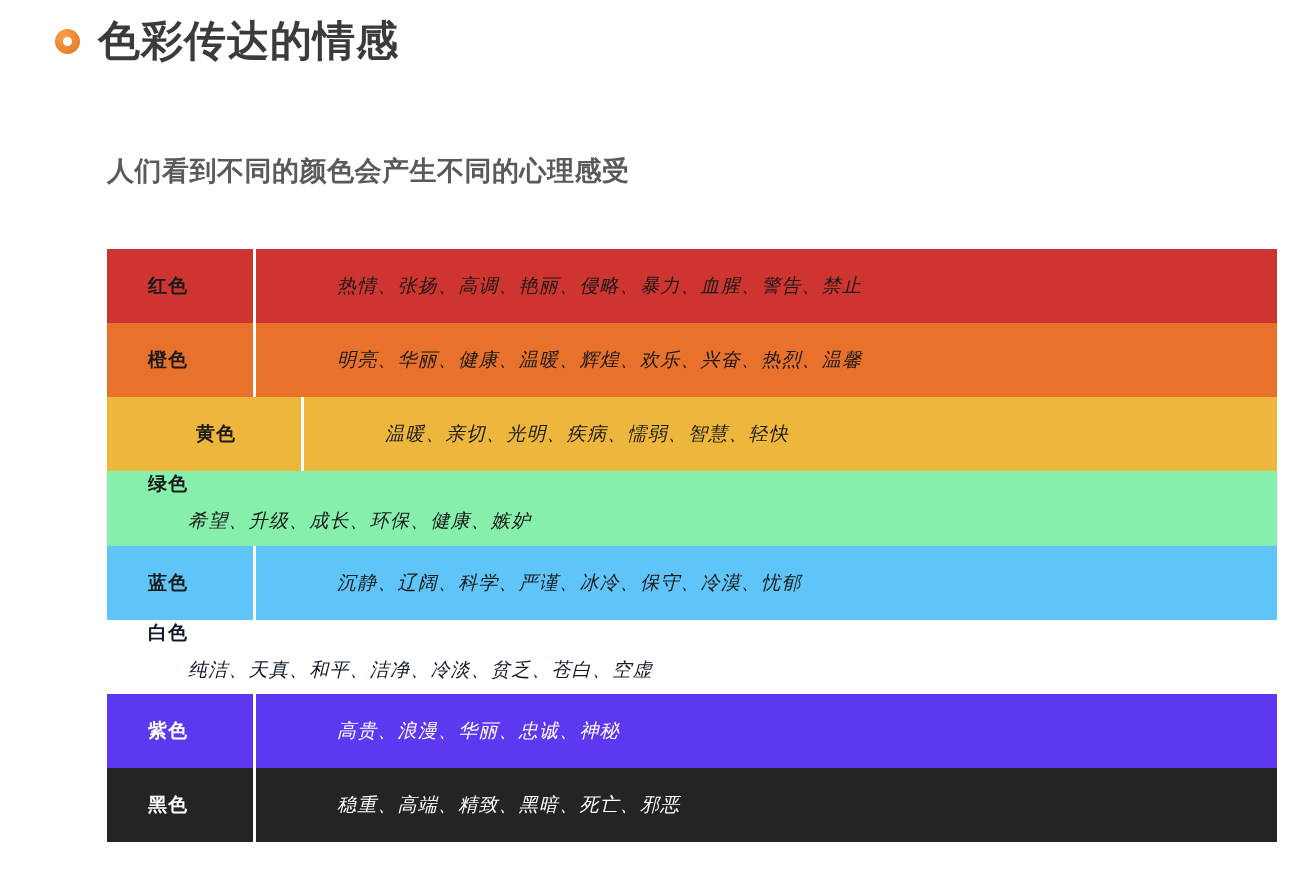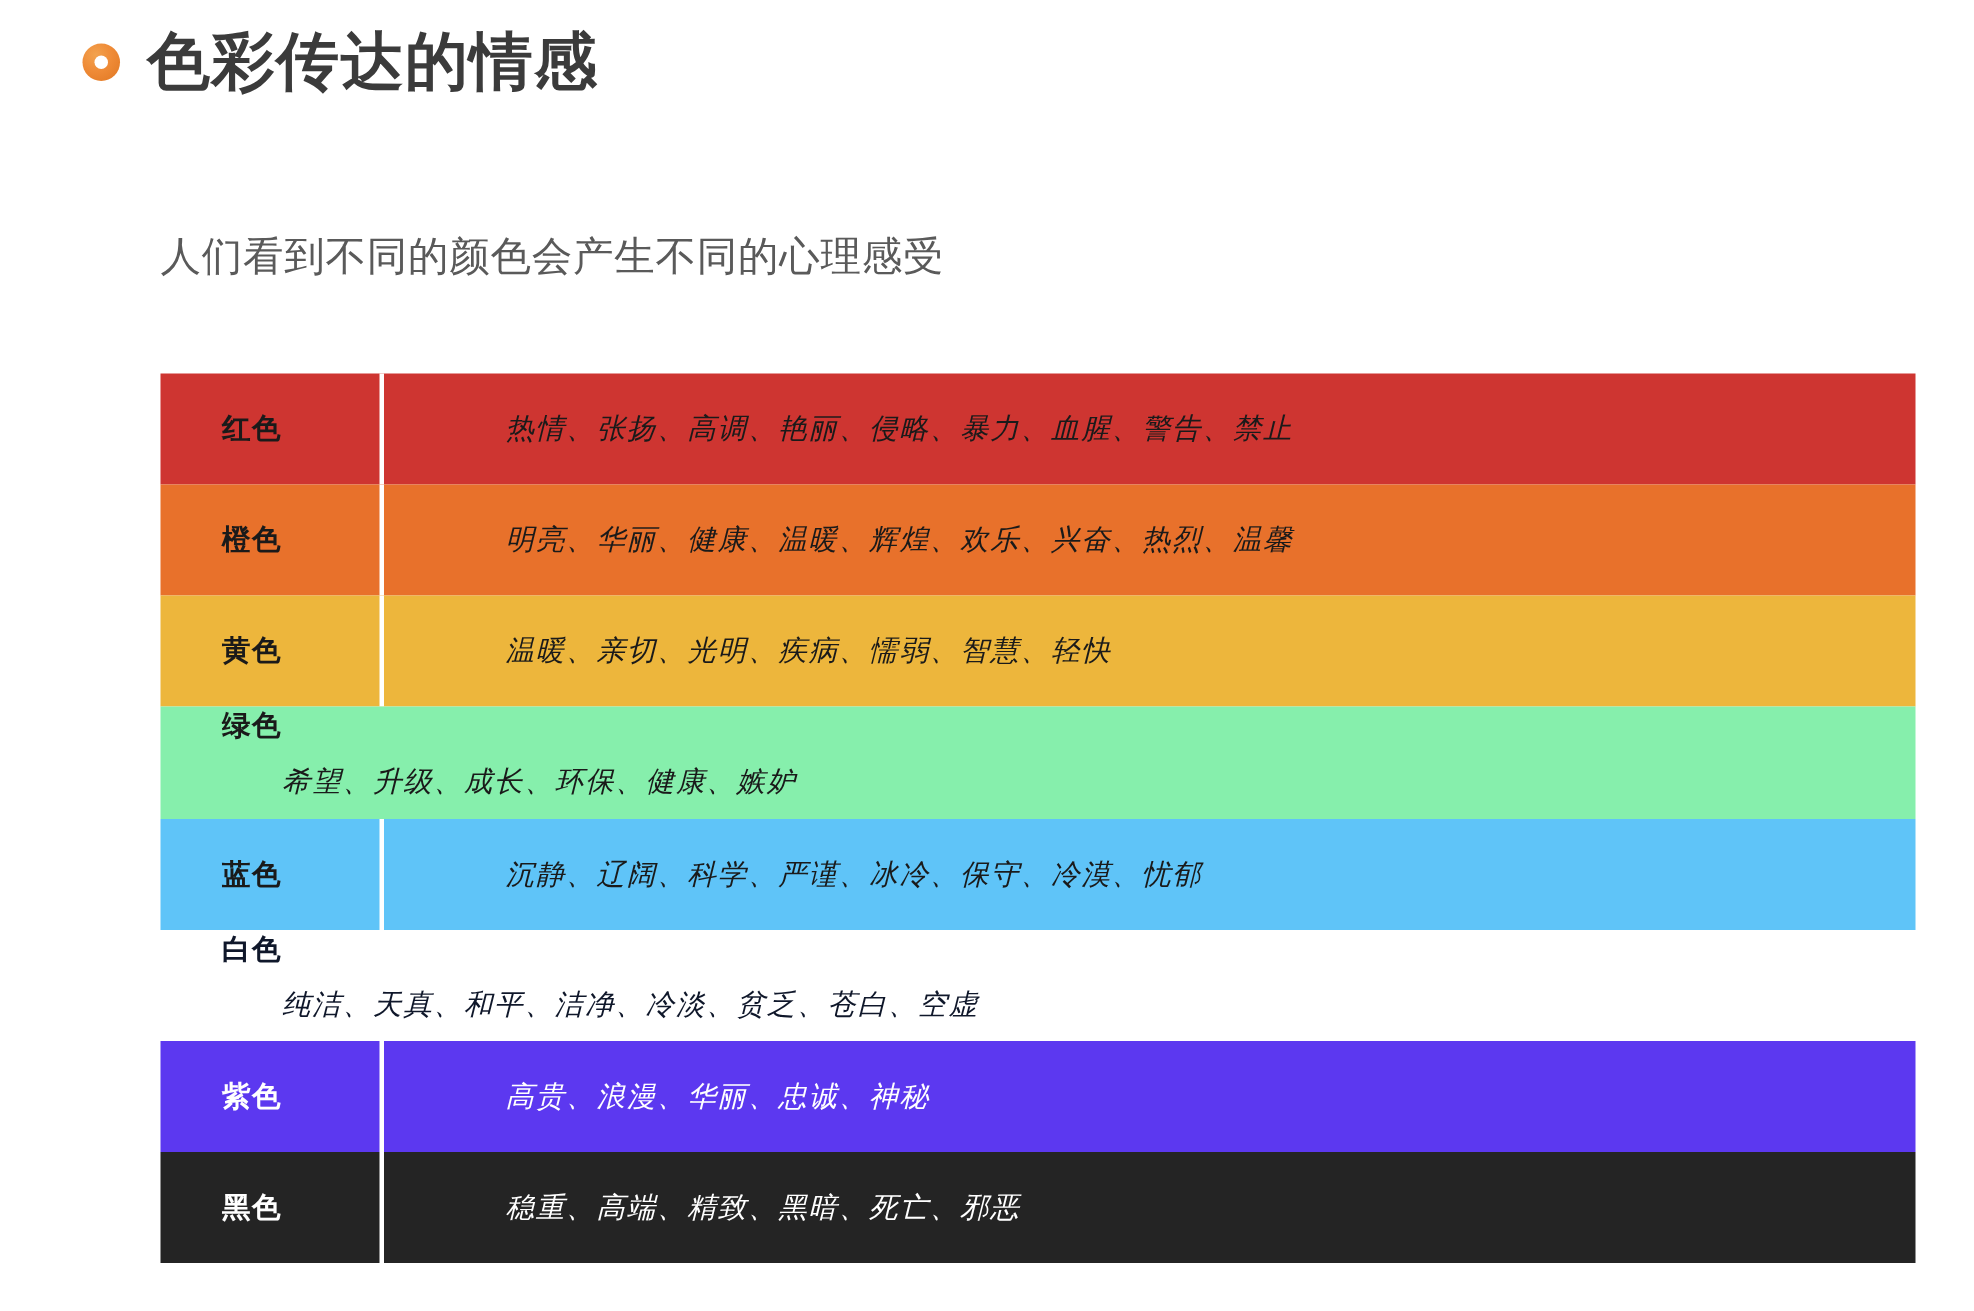--- a/index.html
+++ b/index.html
@@ -56,21 +56,21 @@
     line-height: 1;
     white-space: nowrap;
   }
 
   
   .subtitle {
     position: absolute;
     left: 107px;
     top: 155px;
     font-size: 27px;
-    font-weight: 400;
+    font-weight: 700;
     color: #5a5a5a;
     letter-spacing: 0.5px;
     line-height: 1.2;
     white-space: nowrap;
   }
 
   
   .color-table {
     position: absolute;
     left: 107px;
@@ -138,21 +138,21 @@
       <div class="color-row" style="background: rgb(206, 53, 49); color: rgb(26, 26, 26); margin-top: 12px;">
         <div class="color-name">红色</div>
         <div class="row-divider"></div>
         <div class="color-desc">热情、张扬、高调、艳丽、侵略、暴力、血腥、警告、禁止</div>
       </div>
       <div class="color-row" style="background: rgb(232, 113, 43); color: rgb(26, 26, 26);">
         <div class="color-name">橙色</div>
         <div class="row-divider"></div>
         <div class="color-desc">明亮、华丽、健康、温暖、辉煌、欢乐、兴奋、热烈、温馨</div>
       </div>
-      <div class="color-row" style="background: rgb(237, 182, 60); color: rgb(26, 26, 26);">
+      <div class="color-row" style="background: rgb(237, 182, 60); color: rgb(26, 26, 26); padding-left: 48px;">
         <div class="color-name">黄色</div>
         <div class="row-divider"></div>
         <div class="color-desc">温暖、亲切、光明、疾病、懦弱、智慧、轻快</div>
       </div>
       <div class="color-row" style="background: #86efac; color: rgb(26, 26, 26); flex-direction: column;">
         <div class="color-name">绿色</div>
         <div class="row-divider"></div>
         <div class="color-desc">希望、升级、成长、环保、健康、嫉妒</div>
       </div>
       <div class="color-row" style="background: rgb(95, 196, 248); color: rgb(26, 26, 26);">

